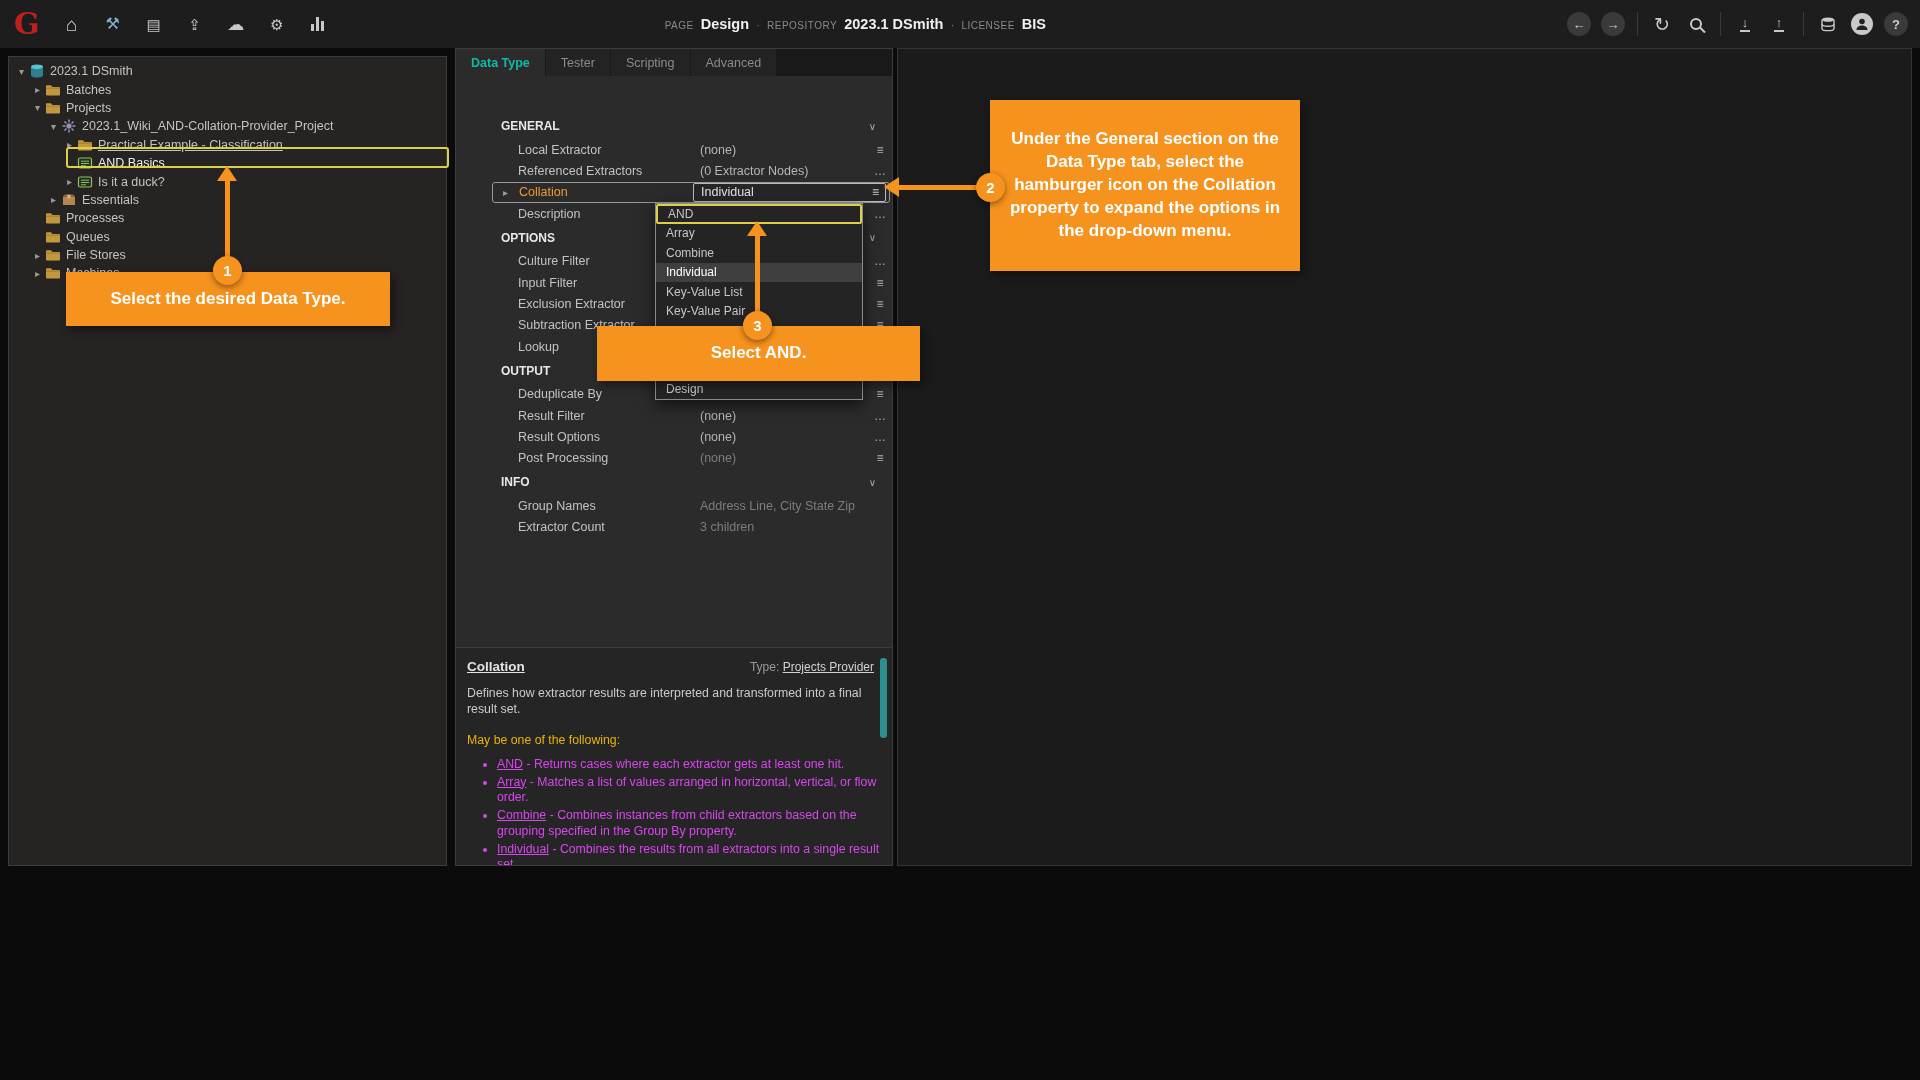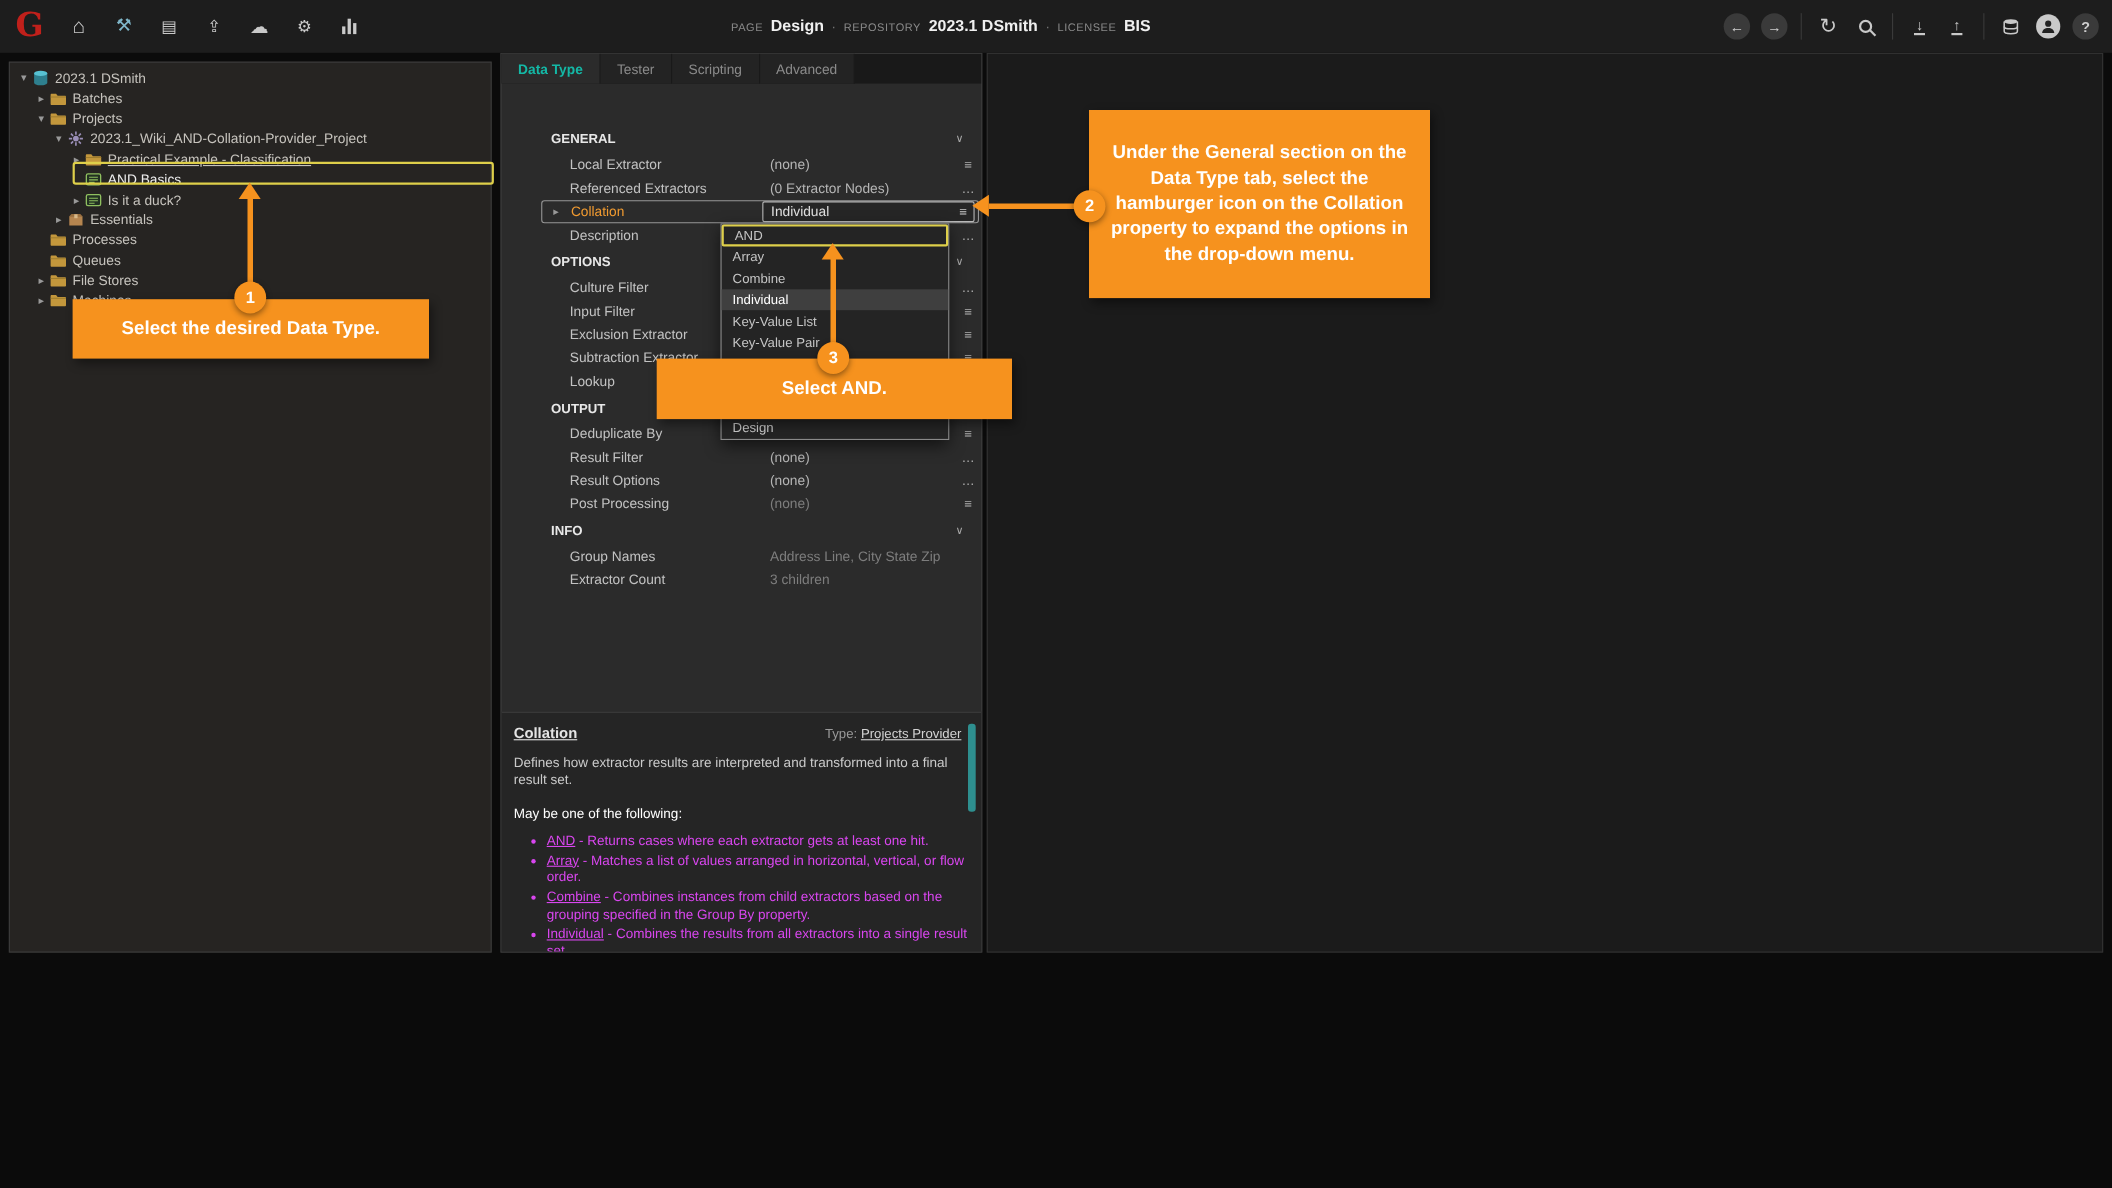--- a/index.html
+++ b/index.html
@@ -63,21 +63,21 @@
   .ed-text { flex:1; color:#e0e0e0; }
   .ed-menu { color:#c9c9c9; font-size:12px; }
 
   
   .help-panel { position:absolute; left:0; right:0; bottom:0; height:218px; border-top:1px solid #3d3d3d; background:#252525; padding:11px 18px 0 11px; overflow:hidden; }
   .help-head { display:flex; align-items:baseline; }
   .help-title { font-size:13.5px; font-weight:bold; color:#e4e4e4; }
   .help-type { margin-left:auto; font-size:12px; color:#9a9a9a; }
   .help-type .u { color:#d2d2d2; cursor:pointer; }
   .help-desc { margin-top:12px; font-size:12.3px; line-height:1.3; color:#cacaca; width:408px; }
-  .help-intro { margin-top:15px; font-size:12.3px; color:#ffffff; }
+  .help-intro { margin-top:15px; font-size:12.3px; color:#eab308; }
   #help-bullets { margin:10px 0 0 30px; width:385px; }
   #help-bullets li { font-size:12.3px; line-height:1.28; color:#d946ef; margin-bottom:2px; }
   .help-scrollbar { position:absolute; right:5px; top:10px; width:7px; height:80px; background:#2E8F8F; border-radius:3px; }
 
   
   .right-panel { position:absolute; left:897px; top:48px; width:1015px; height:818px; background:#1b1b1b; border:1px solid #333; z-index:1; }
 
   
   .dropdown { position:absolute; left:655px; top:203px; width:208px; background:#242424; border:1px solid #8a8a8a; z-index:20; box-shadow:0 5px 14px rgba(0,0,0,.6); }
   .dd-item { height:19.5px; display:flex; align-items:center; padding:0 10px; font-size:12px; color:#c5c5c5; cursor:default; }

